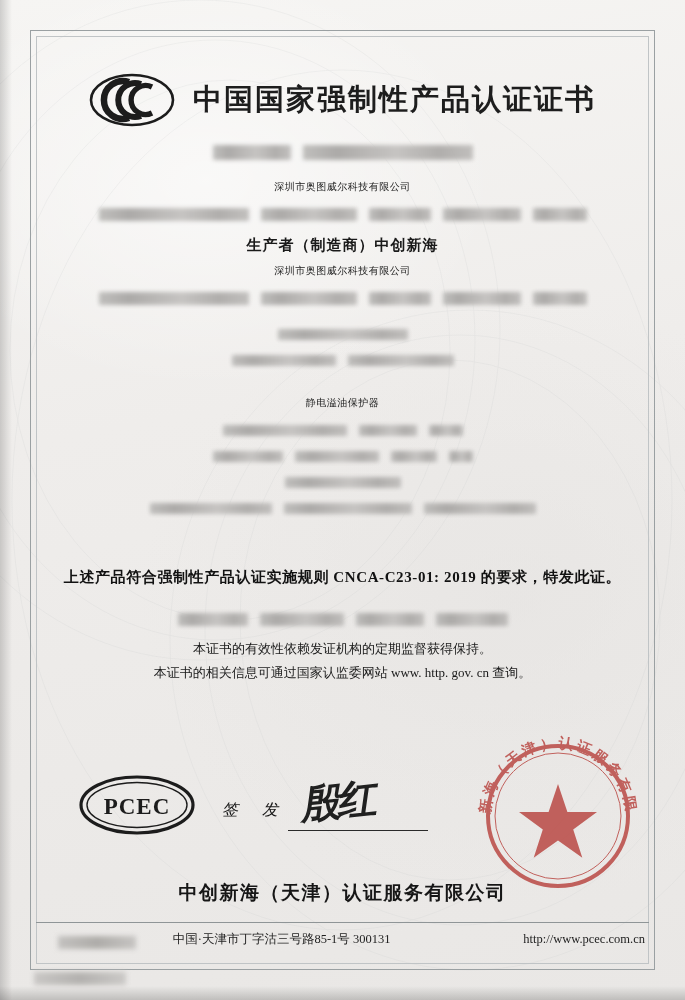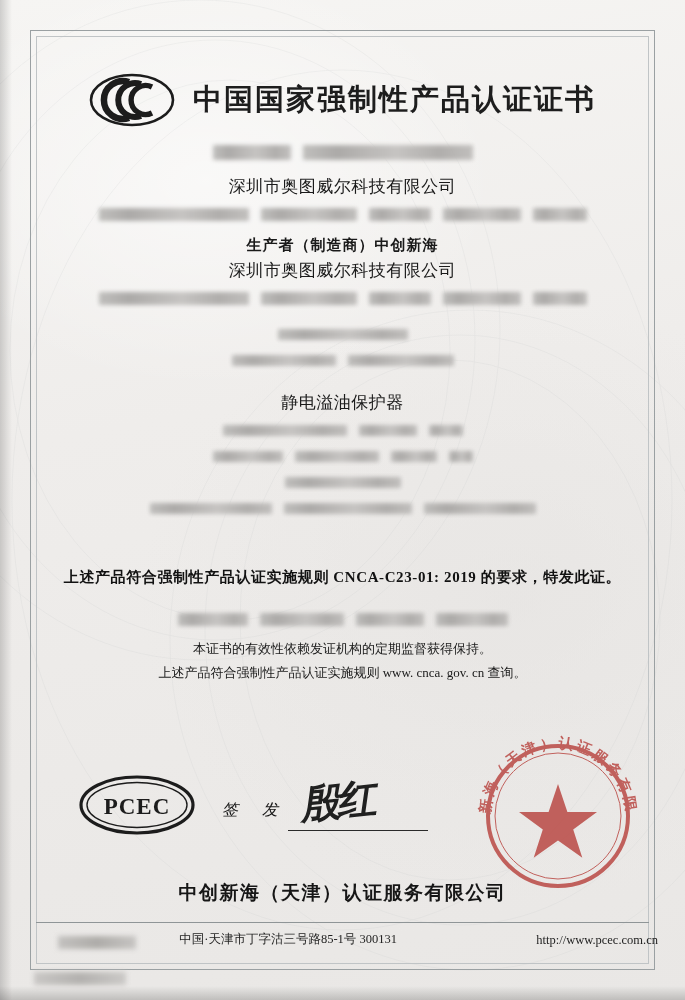--- a/index.html
+++ b/index.html
@@ -87,21 +87,21 @@
   }
   .row { margin: 0; }
   .label {
     font-size: 15px;
     font-weight: bold;
     color: #1a1a1a;
     letter-spacing: 1px;
     line-height: 26px;
   }
   .value {
-    font-size: 17px;
+    font-size: 10px;
     color: #1a1a1a;
     letter-spacing: 0.5px;
     line-height: 26px;
   }
   .spacer-6 { height: 6px; }
   .spacer-10 { height: 10px; }
   .spacer-14 { height: 14px; }
   .spacer-18 { height: 18px; }
 
   
@@ -198,24 +198,24 @@
     color: #161616;
   }
   .footer-rule {
     position: absolute;
     left: 36px; right: 36px;
     top: 922px;
     border-top: 1px solid #8f9597;
   }
   .footer {
     position: absolute;
-    left: 40px; right: 27px;
+    left: 40px; right: 40px;
     top: 931px;
     display: flex;
-    align-items: flex-end;
+    align-items: center;
     justify-content: space-between;
     font-size: 12.5px;
     color: #1e1e1e;
   }
   .footer-center { flex: 1; text-align: center; }
   .footer-right { font-family: Liberation Serif, serif; }
   .corner-redact {
     position: absolute;
     left: 58px;
     top: 936px;
@@ -350,21 +350,21 @@
     <div class="redact-line">
       <span class="redact" style="width:70px"></span>
       <span class="redact" style="width:84px"></span>
       <span class="redact" style="width:68px"></span>
       <span class="redact" style="width:72px"></span>
     </div>
 
     <div class="spacer-6"></div>
 
     <div class="note">本证书的有效性依赖发证机构的定期监督获得保持。</div>
-    <div class="note">上述产品符合强制性产品认证实施规则 www. cnca. gov. cn 查询。</div>
+    <div class="note">本证书的相关信息可通过国家认监委网站 www. http. gov. cn 查询。</div>
   </div>
 
   <div class="sig-area">
     <svg class="pcec" viewBox="0 0 118 62">
       <ellipse cx="59" cy="31" rx="56" ry="28" fill="none" stroke="#1c1c1c" stroke-width="3.2"></ellipse>
       <ellipse cx="59" cy="31" rx="50" ry="22.5" fill="none" stroke="#1c1c1c" stroke-width="1.4"></ellipse>
       <text x="59" y="40" text-anchor="middle" font-family="Liberation Serif, serif" font-size="23" font-weight="bold" fill="#1c1c1c" letter-spacing="1">PCEC</text>
     </svg>
 
     <div class="sign-label">签 发</div>

